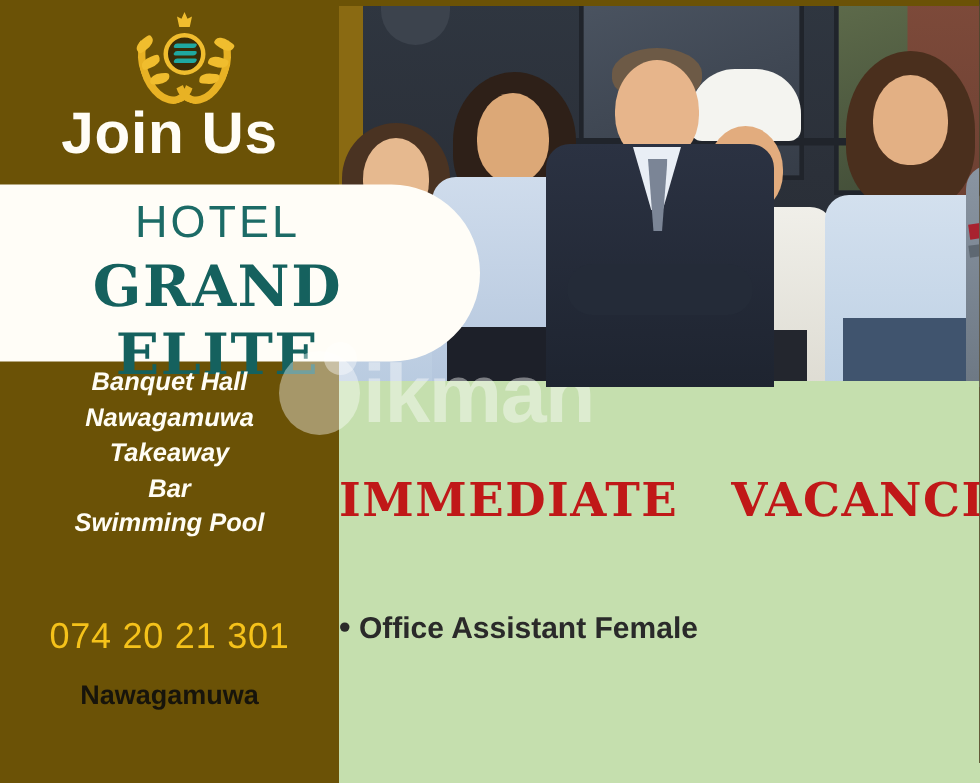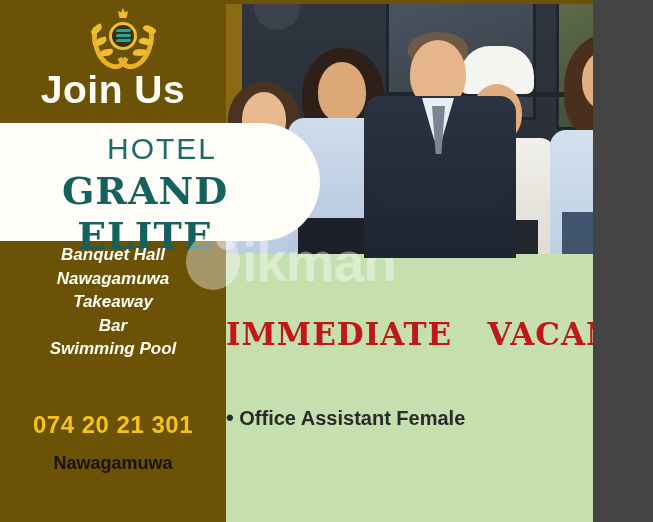--- a/index.html
+++ b/index.html
@@ -1,20 +1,19 @@
 <!DOCTYPE html>
 <html><head>
 <meta charset="utf-8">
 <style>
   html,body{margin:0;padding:0;background:#444;}
   #poster{
-    position:relative;width:565px;height:522px;overflow:hidden;
+    position:relative;width:653px;height:522px;overflow:hidden;
     background:#6B5206;
     font-family:"Liberation Sans", sans-serif;
-    padding-left:28px;
     -webkit-font-smoothing:antialiased;
   }
 
   
   .photo{
     position:absolute;left:226px;top:0;width:427px;height:258px;
     overflow:hidden;background:#2a3038;
   }
   
   .ph-wall{position:absolute;inset:0;
@@ -99,31 +98,31 @@
     transform:skewX(-22deg);}
   .bars i:nth-child(1){top:0;} .bars i:nth-child(2){top:5px;} .bars i:nth-child(3){top:10px;}
 
   .join-us{position:absolute;left:0;top:68px;width:226px;text-align:center;
     color:#FFFDF6;font-size:39px;font-weight:bold;letter-spacing:.5px;}
 
   
   .white-pill{position:absolute;left:0;top:123px;width:320px;height:118px;
     background:#FFFDF7;border-radius:0 60px 60px 0;}
   .hotel{position:absolute;left:0;top:132px;width:290px;text-align:center;
-    color:#1C6B66;font-size:30px;letter-spacing:2px;margin-left:17px;}
+    color:#1C6B66;font-size:30px;letter-spacing:2px;}
   .grand-elite{position:absolute;left:0;top:168px;width:290px;text-align:center;
     color:#15615E;font-size:38px;font-weight:bold;letter-spacing:1px;
     font-family:"DejaVu Serif", serif;}
 
   
   .services{position:absolute;left:0;top:243px;width:226px;text-align:center;
     color:#FFFDF4;font-style:italic;font-size:17px;line-height:23.5px;font-weight:600;}
 
   .phone{position:absolute;left:0;top:411px;width:226px;text-align:center;
-    color:#F5C21A;font-size:24px;font-weight:bold;letter-spacing:.5px;}
+    color:#F5C21A;font-size:24px;font-weight:normal;letter-spacing:.5px;}
   .address{position:absolute;left:0;top:452px;width:226px;text-align:center;
     color:#17140B;font-size:18px;line-height:22px;font-weight:600;}
 
   
   .green{position:absolute;left:226px;top:254px;width:427px;height:268px;background:#C5DFAE;}
   .vac-title{position:absolute;left:226px;top:316px;width:427px;text-align:center;
     color:#C01818;font-size:31px;font-weight:bold;letter-spacing:1px;
     font-family:"DejaVu Serif", serif;white-space:pre;}
   .vac-list{position:absolute;left:226px;top:405px;width:427px;text-align:left;}
   .vac-item{color:#2A2A2A;font-size:20px;font-weight:bold;}

